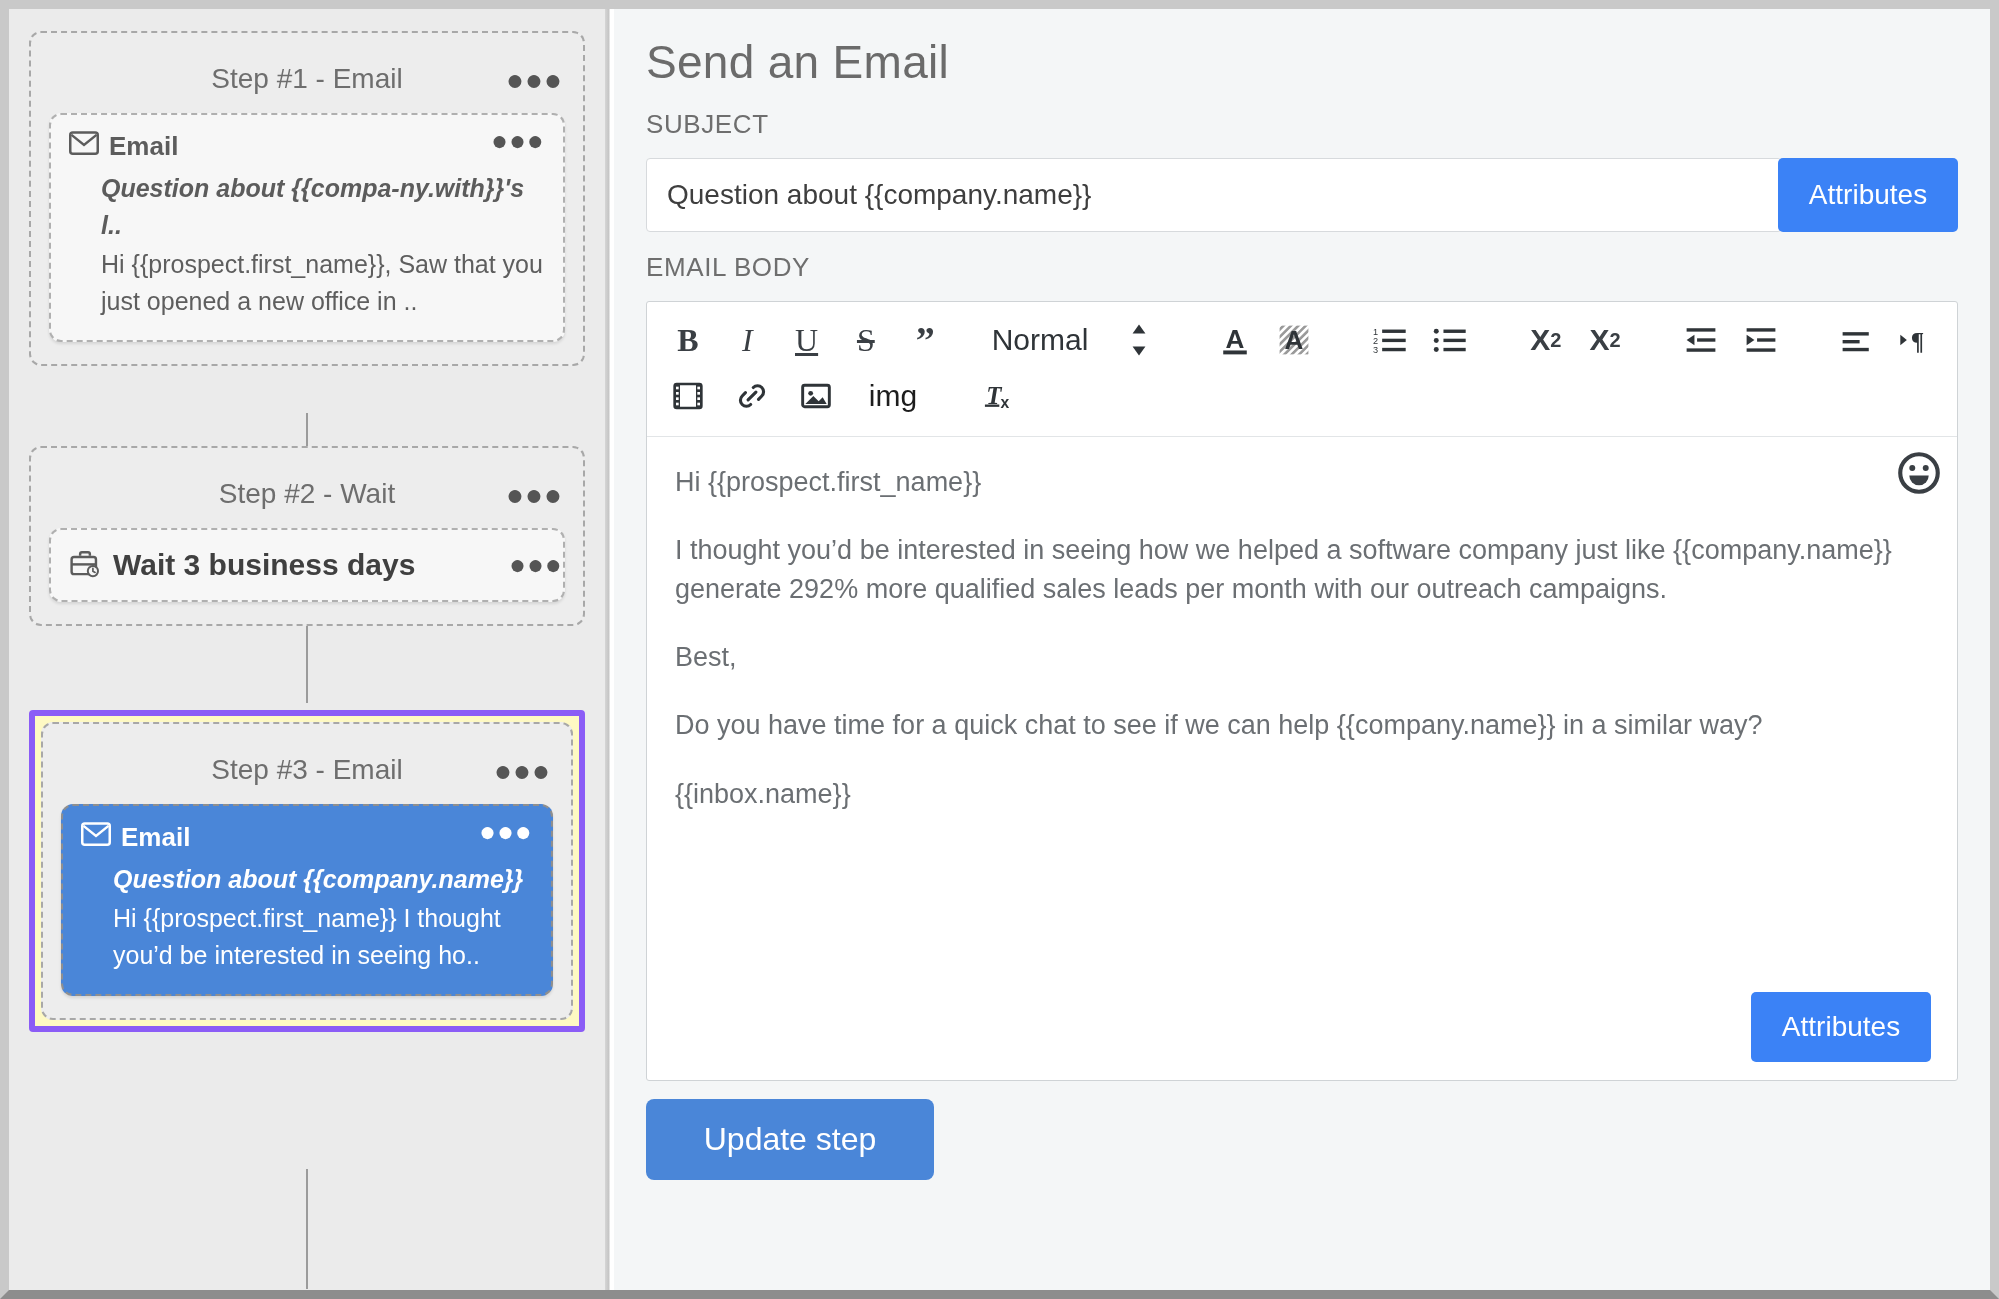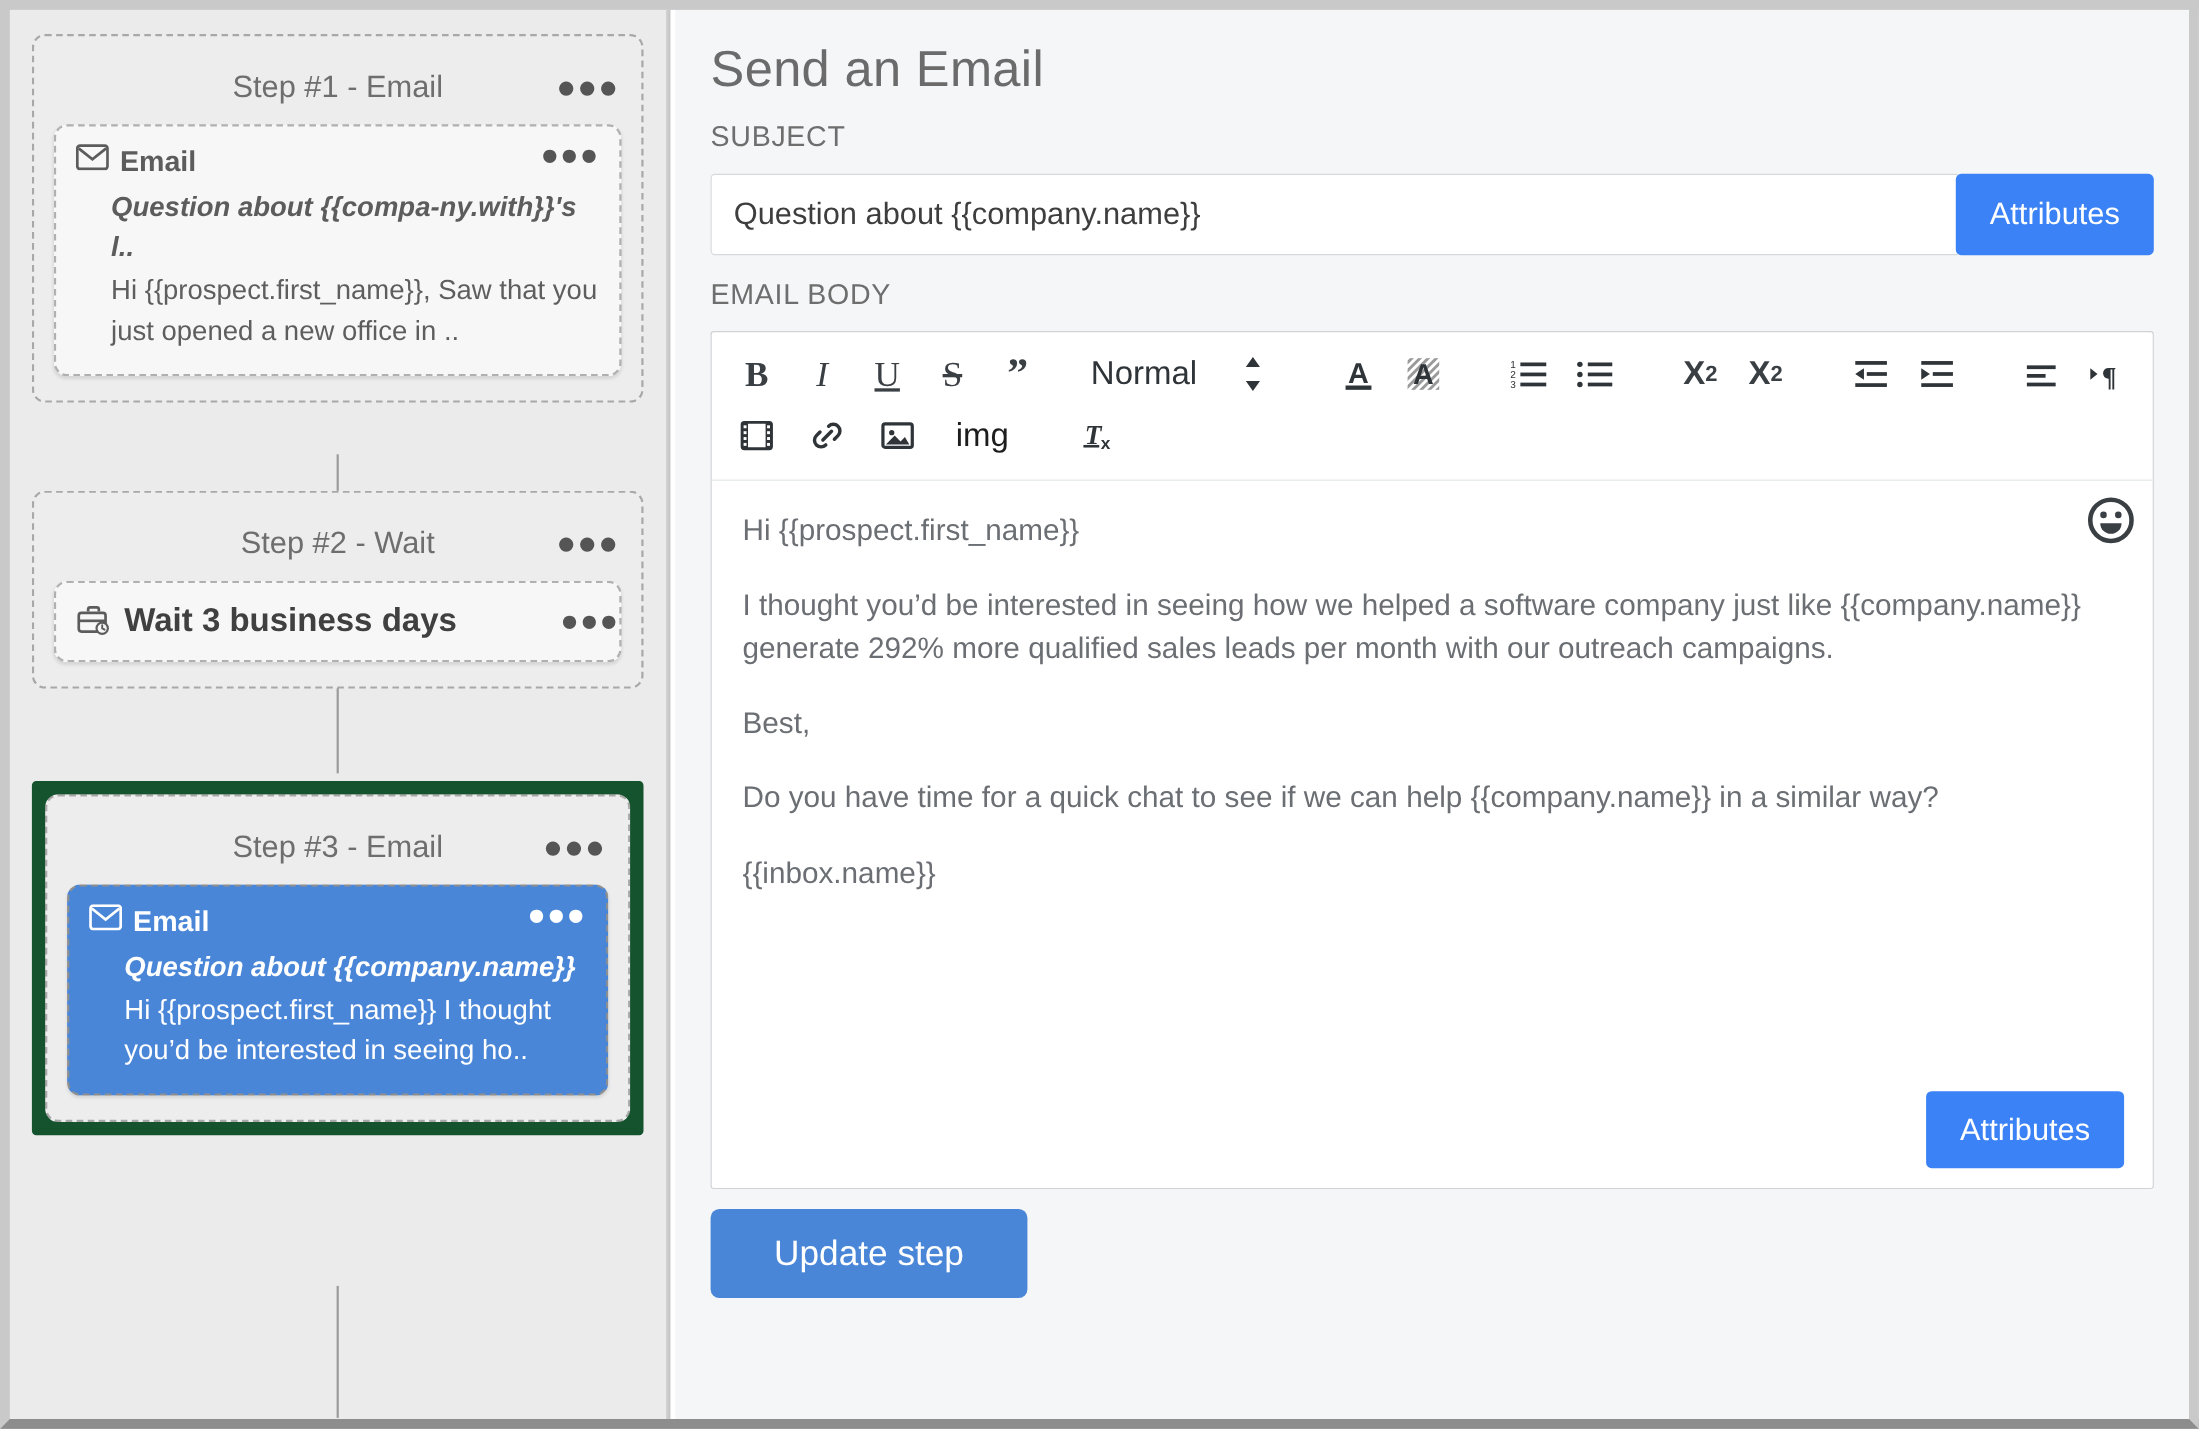--- a/index.html
+++ b/index.html
@@ -49,24 +49,24 @@
   .step-box {
     position: relative;
     border: 2px dashed #a8a8a8;
     border-radius: 12px;
     background: #ededed;
     padding: 16px 18px 22px 18px;
     z-index: 1;
   }
   .redbox {
     position: relative;
-    border: 6px solid #14532d;
+    border: 6px solid #8b5cf6;
     border-radius: 4px;
     padding: 6px;
-    background: #14532d;
+    background: #fef9c3;
     z-index: 2;
   }
   .step-head {
     position: relative;
     text-align: center;
     color: #6e6e6e;
     font-size: 28px;
     font-weight: 400;
     padding: 14px 0 18px 0;
   }

